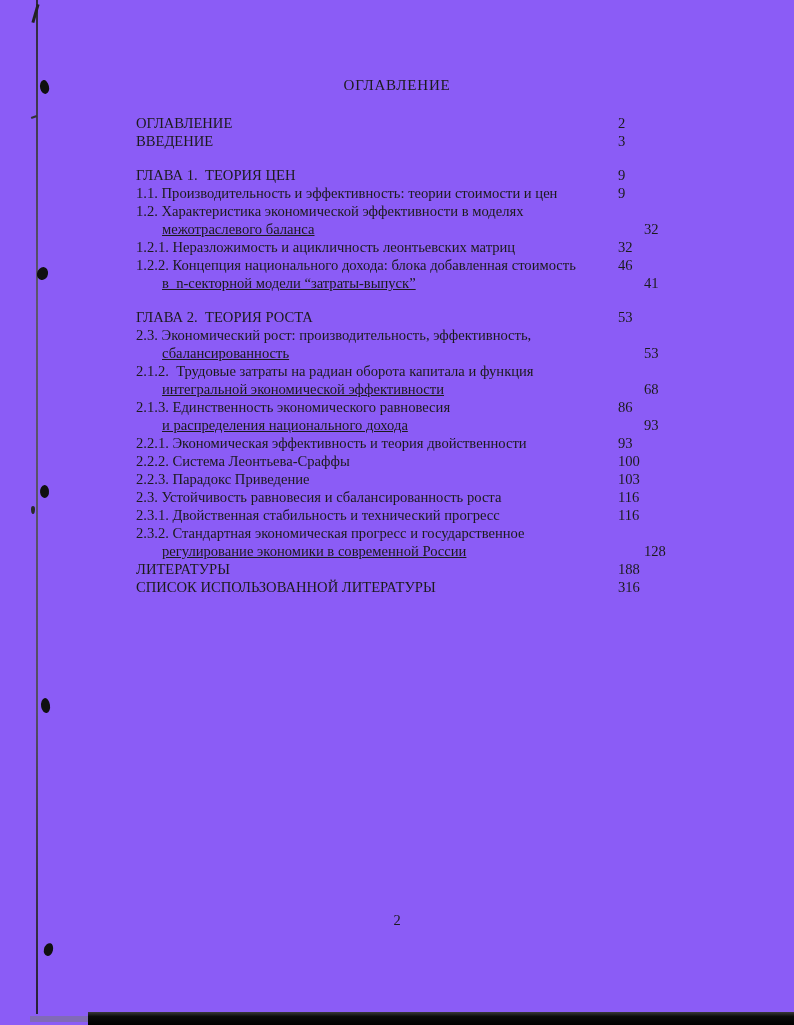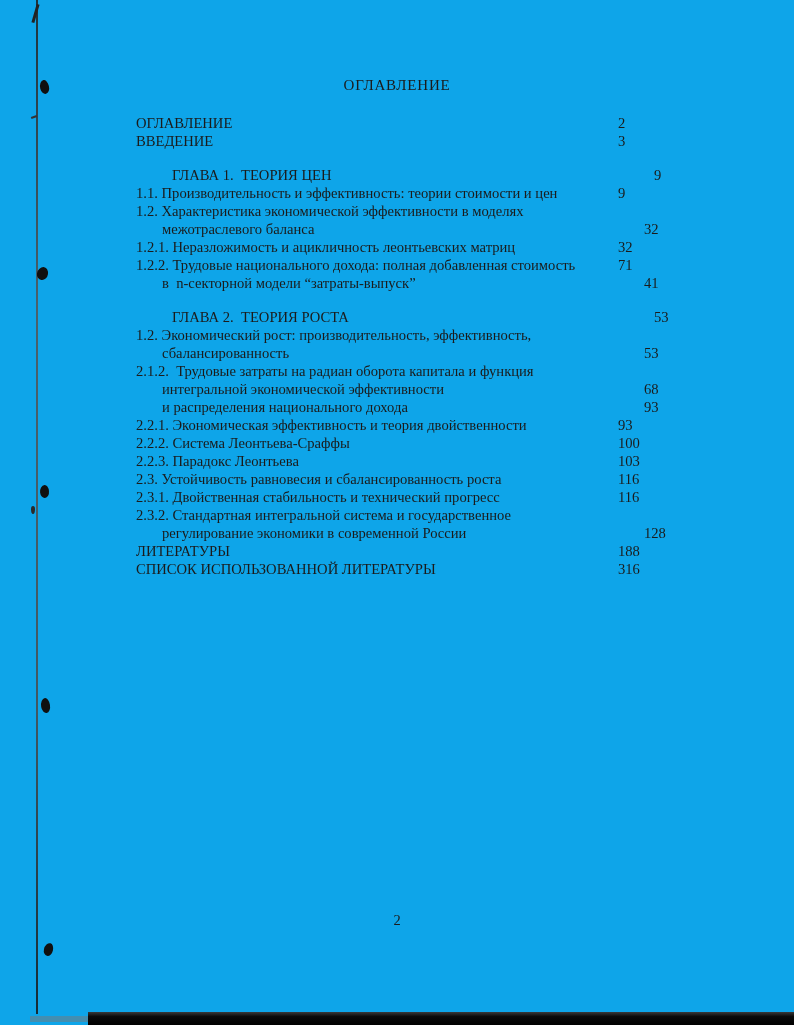--- a/index.html
+++ b/index.html
@@ -8,43 +8,43 @@
     height: 1025px;
     position: relative;
     background: #ffffff;
     font-family: "Liberation Serif", serif;
     color: #1b1b1b;
     overflow: hidden;
   }
   .page {
     position: absolute;
     inset: 0;
-    background: #0ea5e9;
+    background: #8b5cf6;
   }
   .doc-title {
     position: absolute;
     top: 77px;
     left: 0;
     width: 100%;
     text-align: center;
     font-size: 15px;
     letter-spacing: 0.8px;
   }
   .toc {
     position: absolute;
     top: 114px;
     left: 136px;
     width: 524px;
     font-size: 14.6px;
     line-height: 18px;
   }
-  .entry.gap-before { margin-top: 16px; margin-left: 36px; }
+  .entry.gap-before { margin-top: 16px; }
   .line { display: flex; white-space: pre; }
   .text { flex: 0 0 482px; overflow: visible; }
-  .text.cont { padding-left: 26px; }
+  .text.cont { padding-left: 26px; text-decoration: underline; }
   .pagenum { flex: 0 0 42px; text-align: left; }
   .footer-num {
     position: absolute;
     top: 912px;
     left: 0;
     width: 100%;
     text-align: center;
     font-size: 14.5px;
   }
   
@@ -141,56 +141,59 @@
         <div class="line"><span class="text">1.1. Производительность и эффективность: теории стоимости и цен</span><span class="pagenum">9</span></div>
       </div>
       <div class="entry">
         <div class="line"><span class="text">1.2. Характеристика экономической эффективности в моделях</span><span class="pagenum"></span></div>
         <div class="line"><span class="text cont">межотраслевого баланса</span><span class="pagenum">32</span></div>
       </div>
       <div class="entry">
         <div class="line"><span class="text">1.2.1. Неразложимость и ацикличность леонтьевских матриц</span><span class="pagenum">32</span></div>
       </div>
       <div class="entry">
-        <div class="line"><span class="text">1.2.2. Трудовые национального дохода: полная добавленная стоимость</span><span class="pagenum">71</span></div>
+        <div class="line"><span class="text">1.2.2. Концепция национального дохода: блока добавленная стоимость</span><span class="pagenum">46</span></div>
       </div>
       <div class="entry">
         <div class="line"><span class="text cont">в  n-секторной модели “затраты-выпуск”</span><span class="pagenum">41</span></div>
       </div>
       <div class="entry gap-before">
         <div class="line"><span class="text">ГЛАВА 2.  ТЕОРИЯ РОСТА</span><span class="pagenum">53</span></div>
       </div>
       <div class="entry">
-        <div class="line"><span class="text">1.2. Экономический рост: производительность, эффективность,</span><span class="pagenum"></span></div>
+        <div class="line"><span class="text">2.3. Экономический рост: производительность, эффективность,</span><span class="pagenum"></span></div>
         <div class="line"><span class="text cont">сбалансированность</span><span class="pagenum">53</span></div>
       </div>
       <div class="entry">
         <div class="line"><span class="text">2.1.2.  Трудовые затраты на радиан оборота капитала и функция</span><span class="pagenum"></span></div>
         <div class="line"><span class="text cont">интегральной экономической эффективности</span><span class="pagenum">68</span></div>
       </div>
       <div class="entry">
+        <div class="line"><span class="text">2.1.3. Единственность экономического равновесия</span><span class="pagenum">86</span></div>
+      </div>
+      <div class="entry">
         <div class="line"><span class="text cont">и распределения национального дохода</span><span class="pagenum">93</span></div>
       </div>
       <div class="entry">
         <div class="line"><span class="text">2.2.1. Экономическая эффективность и теория двойственности</span><span class="pagenum">93</span></div>
       </div>
       <div class="entry">
         <div class="line"><span class="text">2.2.2. Система Леонтьева-Сраффы</span><span class="pagenum">100</span></div>
       </div>
       <div class="entry">
-        <div class="line"><span class="text">2.2.3. Парадокс Леонтьева</span><span class="pagenum">103</span></div>
+        <div class="line"><span class="text">2.2.3. Парадокс Приведение</span><span class="pagenum">103</span></div>
       </div>
       <div class="entry">
         <div class="line"><span class="text">2.3. Устойчивость равновесия и сбалансированность роста</span><span class="pagenum">116</span></div>
       </div>
       <div class="entry">
         <div class="line"><span class="text">2.3.1. Двойственная стабильность и технический прогресс</span><span class="pagenum">116</span></div>
       </div>
       <div class="entry">
-        <div class="line"><span class="text">2.3.2. Стандартная интегральной система и государственное</span><span class="pagenum"></span></div>
+        <div class="line"><span class="text">2.3.2. Стандартная экономическая прогресс и государственное</span><span class="pagenum"></span></div>
         <div class="line"><span class="text cont">регулирование экономики в современной России</span><span class="pagenum">128</span></div>
       </div>
       <div class="entry">
         <div class="line"><span class="text">ЛИТЕРАТУРЫ</span><span class="pagenum">188</span></div>
       </div>
       <div class="entry">
         <div class="line"><span class="text">СПИСОК ИСПОЛЬЗОВАННОЙ ЛИТЕРАТУРЫ</span><span class="pagenum">316</span></div>
       </div>
     </div>
 

